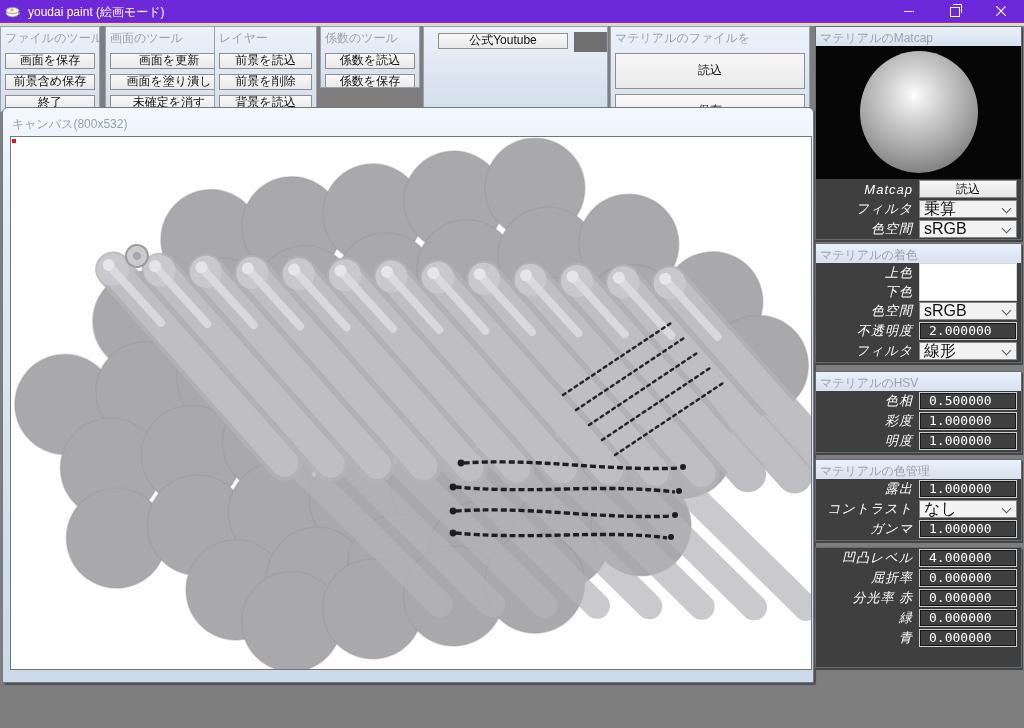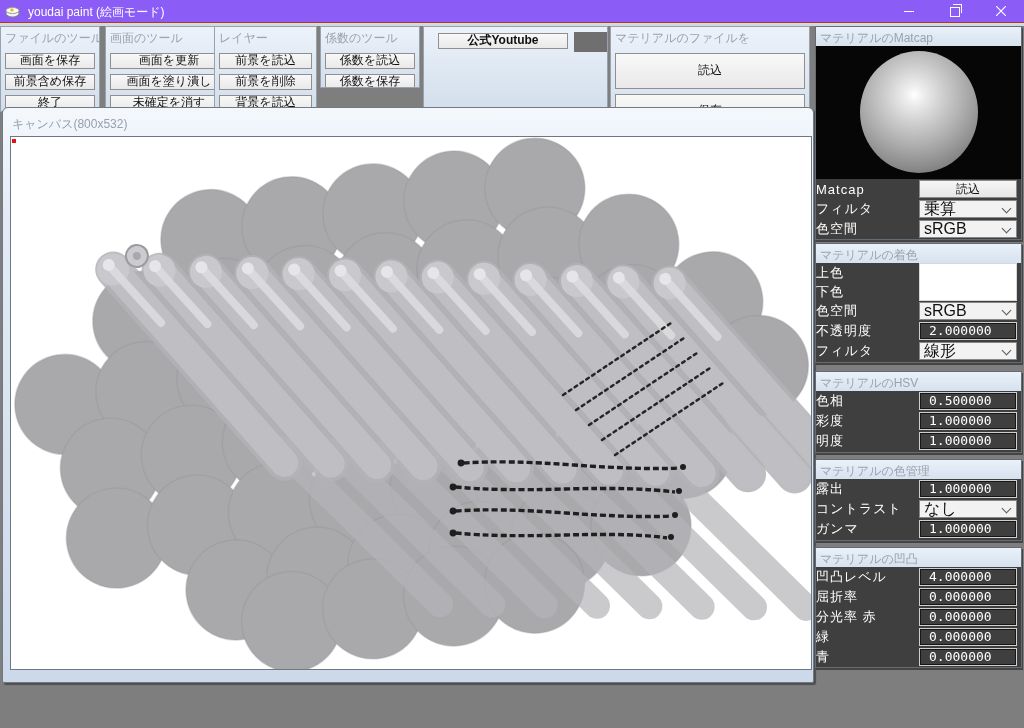--- a/index.html
+++ b/index.html
@@ -3,62 +3,62 @@
 <meta charset="utf-8">
 <style>
   html,body{margin:0;padding:0;}
   body{
     width:1024px;height:728px;overflow:hidden;position:relative;
     background:#7e7e7e;
     font-family:"Liberation Sans","DejaVu Sans",sans-serif;
     -webkit-font-smoothing:none;
   }
   
-  .titlebar{position:absolute;left:0;top:0;width:1024px;height:22px;background:#8b5cf6;border-bottom:1px solid #b03a26;}
+  .titlebar{position:absolute;left:0;top:0;width:1024px;height:22px;background:#6d28d9;border-bottom:1px solid #b03a26;}
   .appicon{position:absolute;left:5px;top:3px;}
   .ttext{position:absolute;left:28px;top:4px;font-size:12px;color:#ffffff;white-space:nowrap;}
   .wbtn{position:absolute;top:0;width:46px;height:22px;display:flex;align-items:center;justify-content:center;}
   .mingly{width:10px;height:1px;background:#fff;}
   .resgly{position:relative;width:8px;height:8px;border:1px solid #fff;margin-top:2px;}
   .resgly i{position:absolute;left:2px;top:-4px;width:8px;height:8px;border:1px solid #fff;border-bottom:none;border-left:none;display:block;}
   .topstrip{position:absolute;left:0;top:23px;width:1024px;height:3px;background:#d3d9e0;}
   
   .gbox{position:absolute;box-sizing:border-box;overflow:hidden;
     background:linear-gradient(180deg,#ecf2fa 0%,#dde7f2 55%,#d2deeb 100%);
     border:1px solid #98a1ac;}
   .gcap{height:18px;padding:3px 4px 0;font-size:12px;color:#9aa2ad;white-space:nowrap;}
   .tbtn{display:block;margin:5px 4px 0;height:16px;box-sizing:border-box;
     background:linear-gradient(180deg,#f8f8f8,#e9e9e9);
     border:1px solid #8f8f8f;font-size:12px;line-height:13px;text-align:center;color:#101010;
     white-space:nowrap;overflow:hidden;cursor:default;}
   .tbtn.tall{height:36px;line-height:33px;}
   .tbtn.tall2{height:34px;line-height:31px;}
   .ytrow{position:relative;margin:6px 4px 0;height:18px;}
-  .ytrow .tbtn{position:absolute;left:10px;top:0;width:130px;margin:0;font-weight:bold;}
+  .ytrow .tbtn{position:absolute;left:10px;top:0;width:130px;margin:0;}
   .graypatch{position:absolute;left:146px;top:-1px;width:34px;height:20px;background:#6f6f6f;}
   
   .cwin{position:absolute;left:2px;top:107px;width:810px;height:574px;box-sizing:content-box;
     background:linear-gradient(180deg,#f4f8fd 0%,#e3ecf6 18%,#ccd9e8 100%);
     border:1px solid #707a86;border-radius:6px 6px 2px 2px;
     box-shadow:2px 2px 1px rgba(40,40,40,.55);}
   .ctitle{position:absolute;left:9px;top:8px;font-size:12px;color:#98a0aa;white-space:nowrap;}
   .cclient{position:absolute;left:8px;top:29px;width:800px;height:532px;background:#ffffff;
     box-shadow:0 0 0 1px #6e7885;overflow:hidden;}
   .reddot{position:absolute;left:1px;top:2px;width:4px;height:4px;background:#e01414;}
   .paint{position:absolute;left:0;top:0;}
   
   .spanel{position:absolute;left:815px;width:207px;box-sizing:border-box;background:#3f3f3f;
     border:1px solid #646c75;box-shadow:1px 2px 0 rgba(30,30,30,.6);}
   .scap{height:19px;box-sizing:border-box;padding:3px 4px 0;font-size:12px;color:#9aa2ad;
     background:linear-gradient(180deg,#eaf1f9,#d6e2ef);white-space:nowrap;}
   .matimg{position:relative;height:133px;background:#060606;overflow:hidden;}
   .sphere{position:absolute;left:50%;top:50%;width:118px;height:122px;margin:-62px 0 0 -59px;border-radius:50%;
     background:radial-gradient(circle at 46% 36%,#ffffff 0%,#ececec 10%,#cfcfcf 28%,#ababab 52%,#8b8b8b 72%,#6f6f6f 88%,#585858 100%);}
   .srow{display:flex;align-items:center;height:20px;padding-right:4px;}
-  .slabel{flex:1;color:#ffffff;font-size:13px;letter-spacing:1px;padding-right:6px;white-space:nowrap;overflow:hidden;}
+  .slabel{flex:1;text-align:right;color:#ffffff;font-size:13px;letter-spacing:1px;padding-right:6px;white-space:nowrap;overflow:hidden;font-style:italic;}
   .sctrl{width:98px;flex:none;box-sizing:border-box;}
   .sbtn{height:18px;background:linear-gradient(180deg,#f6f6f6,#e6e6e6);border:1px solid #8a8a8a;
     font-size:12px;line-height:16px;text-align:center;color:#101010;cursor:default;}
   .sdrop{position:relative;height:18px;background:#f2f2f2;border:1px solid #878787;
     font-size:16px;color:#101010;line-height:16px;padding-left:4px;cursor:default;}
   .chev{position:absolute;right:6px;top:4px;width:6px;height:6px;
     border-left:1.5px solid #5a5a5a;border-bottom:1.5px solid #5a5a5a;transform:rotate(-45deg);}
   .sinput{height:18px;background:#3f3f3f;border:1px solid #cfcfcf;box-shadow:inset 0 0 0 1px #161616;
     color:#ffffff;font-family:"DejaVu Sans Mono",monospace;font-size:13px;line-height:16px;padding-left:9px;cursor:text;}
   .crow{display:flex;padding-right:4px;}
@@ -369,21 +369,20 @@
       <i class="chev"></i>
     </div>
   </div>
   <div class="srow">
     <div class="slabel">ガンマ</div>
     <div class="sctrl sinput">1.000000</div>
   </div>
 </div>
 
 <div class="spanel" style="top:547px;height:121px">
-  <div class="scap">マテリアルの凹凸</div>
   <div class="srow">
     <div class="slabel">凹凸レベル</div>
     <div class="sctrl sinput">4.000000</div>
   </div>
   <div class="srow">
     <div class="slabel">屈折率</div>
     <div class="sctrl sinput">0.000000</div>
   </div>
   <div class="srow">
     <div class="slabel">分光率 赤</div>

